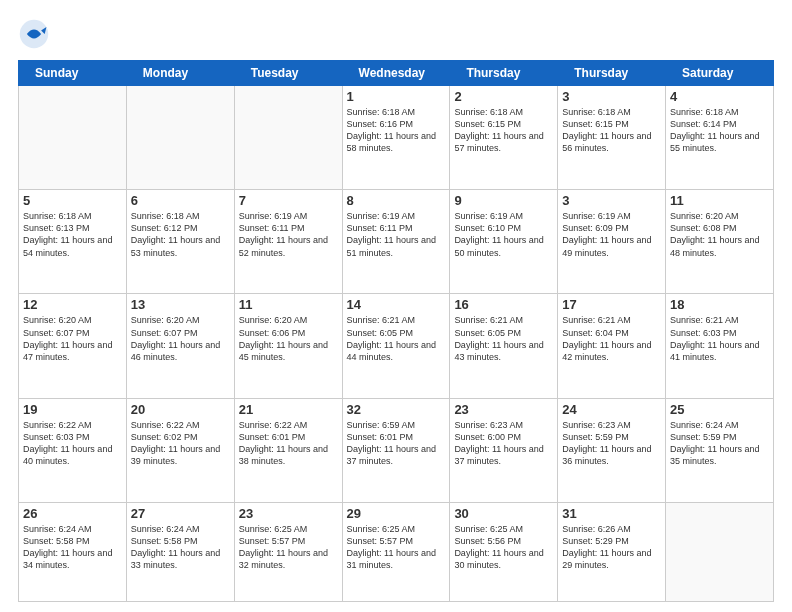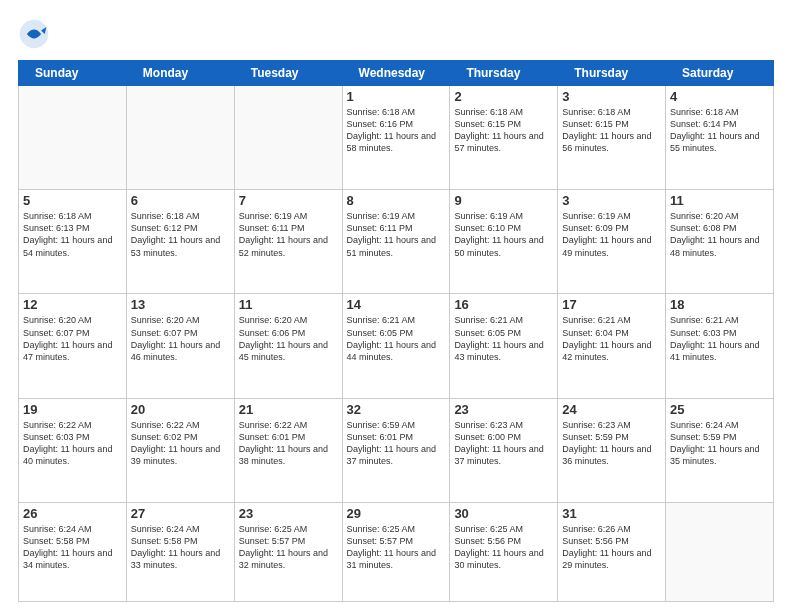--- a/index.html
+++ b/index.html
@@ -356,21 +356,21 @@
           <td>
             <span class="day-num">30</span>
             <div class="day-info">Sunrise: 6:25 AM
 Sunset: 5:56 PM
 Daylight: 11 hours
 and 30 minutes.</div>
           </td>
           <td>
             <span class="day-num">31</span>
             <div class="day-info">Sunrise: 6:26 AM
-Sunset: 5:56 PM
+Sunset: 5:29 PM
 Daylight: 11 hours
 and 29 minutes.</div>
           </td>
           <td class="empty-cell"></td>
         </tr>
       </tbody>
   </table>
 </div>
 
 </body></html>

